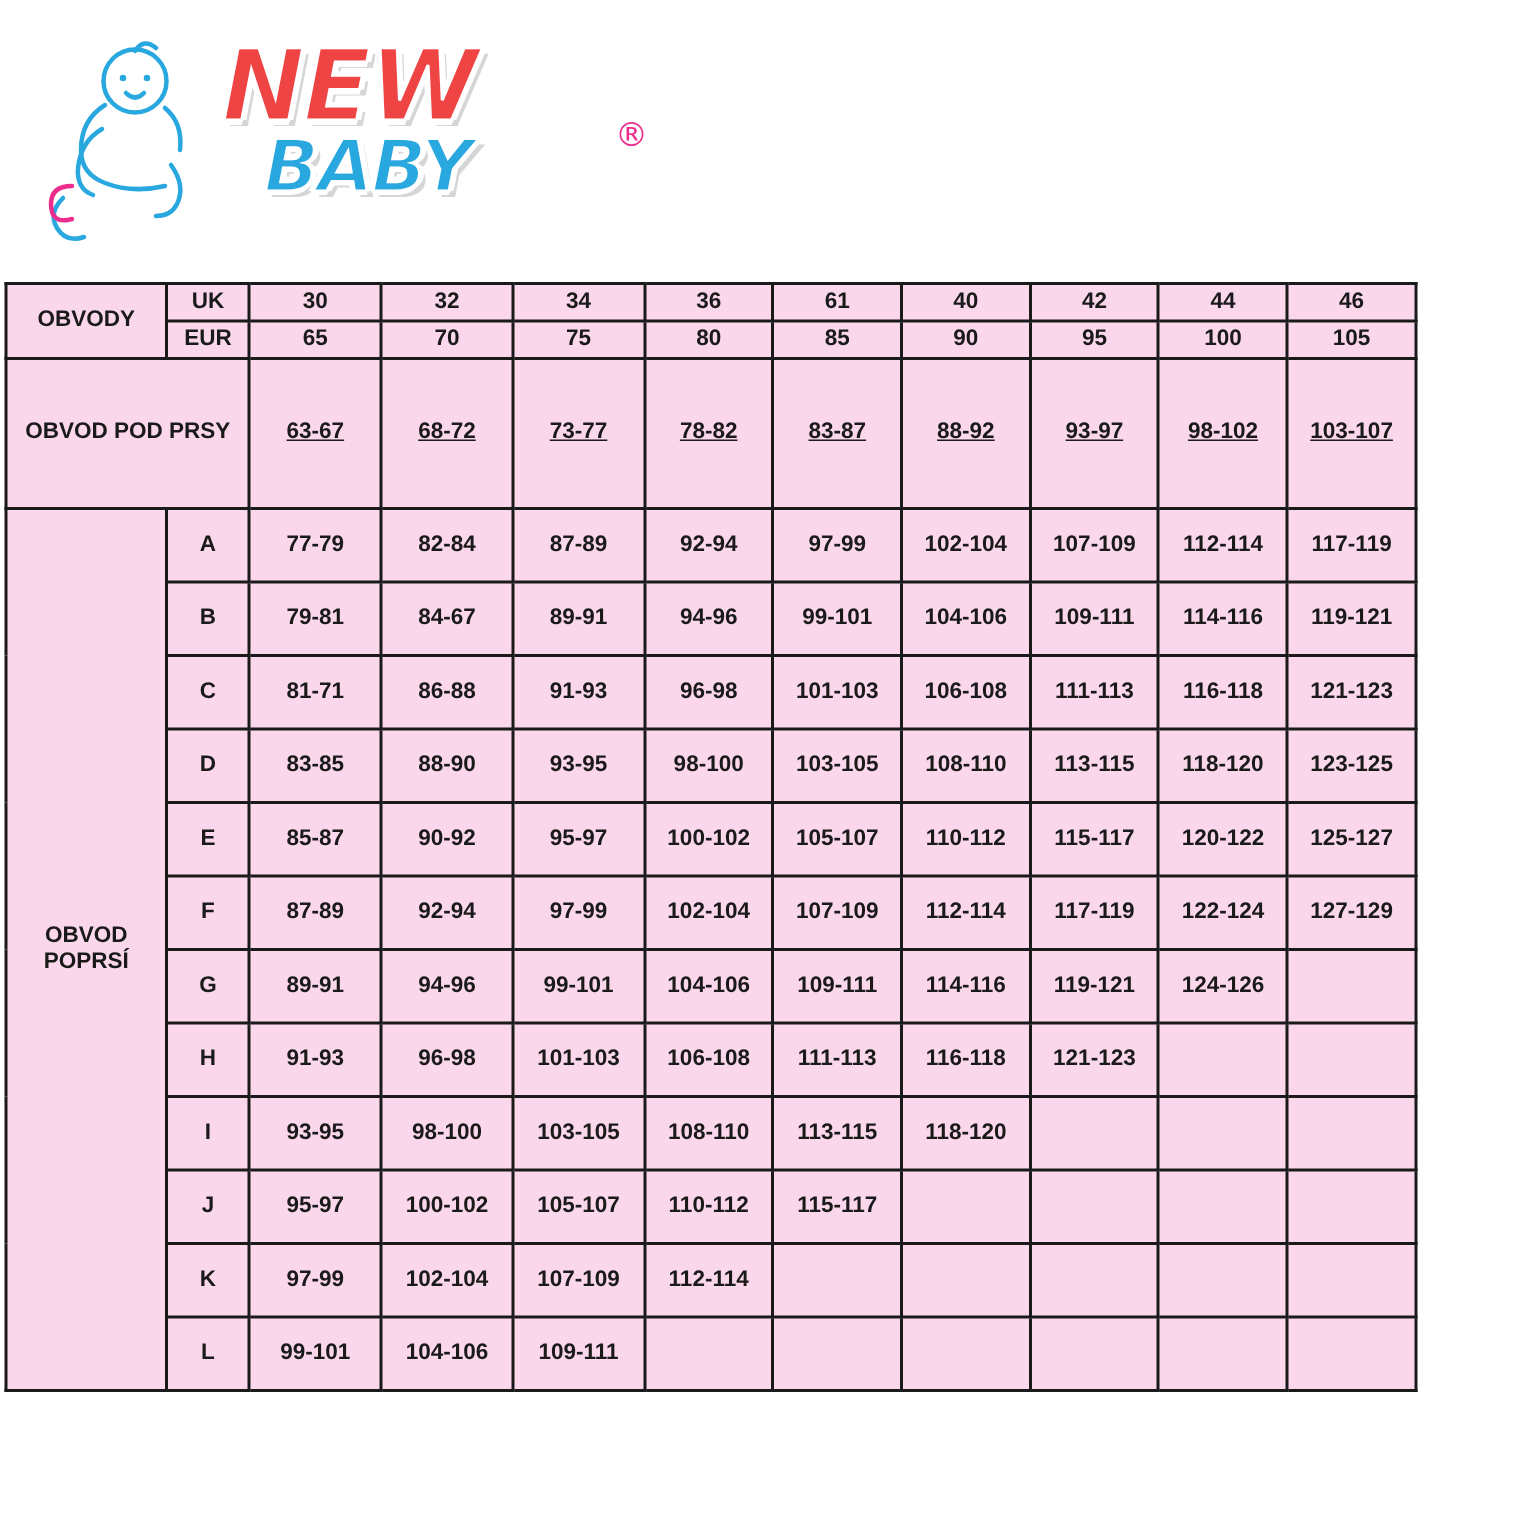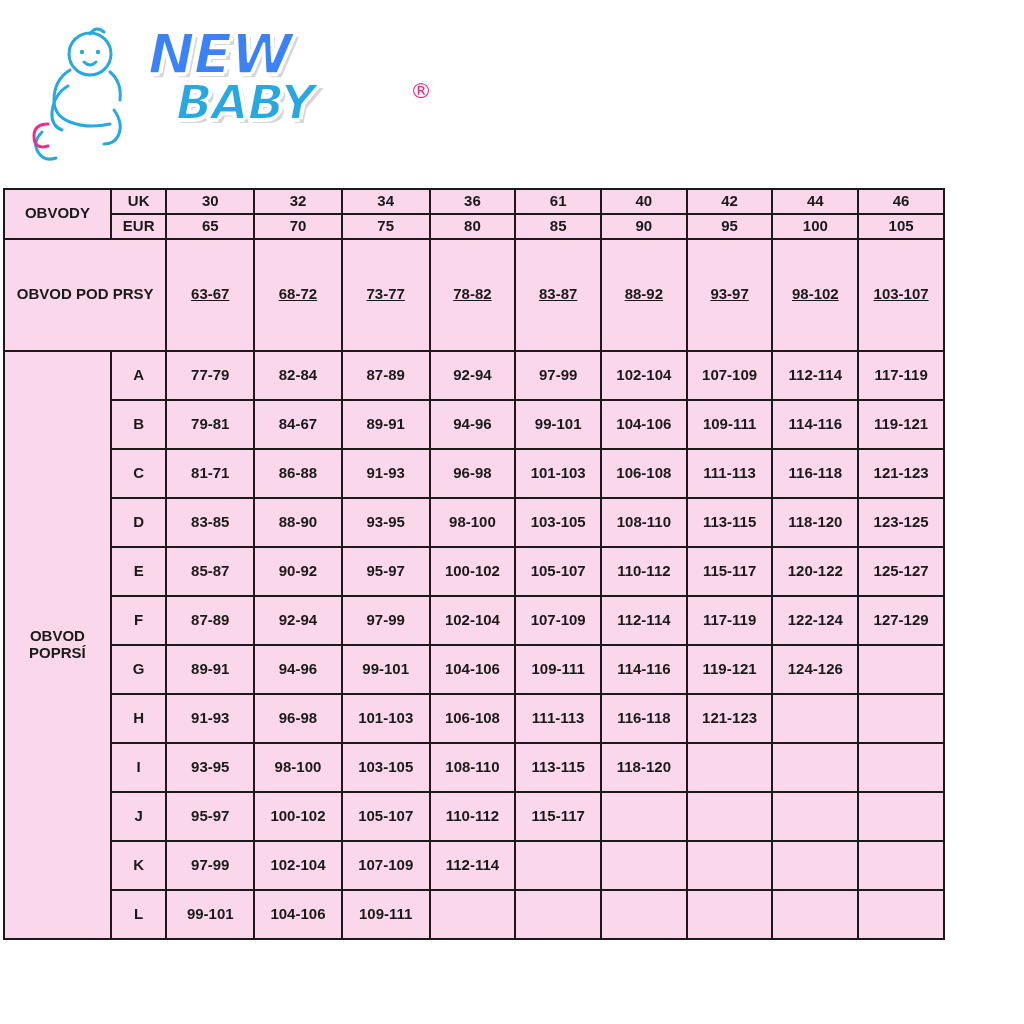--- a/index.html
+++ b/index.html
@@ -27,22 +27,22 @@
     position: absolute;
     left: 130px;
     top: 6px;
     line-height: 0.92;
     font-family: "DejaVu Sans", sans-serif;
     font-weight: bold;
     font-style: italic;
     letter-spacing: -1px;
   }
   #logo .word-new {
-    font-size: 56px;
-    color: #3b82f6;
+    font-size: 66px;
+    color: #ef4444;
     -webkit-text-stroke: 2px #ffffff;
     text-shadow:
       3px 0 0 #ffffff, -3px 0 0 #ffffff, 0 3px 0 #ffffff, 0 -3px 0 #ffffff,
       4px 4px 0 #d6d6d6;
     display: block;
   }
   #logo .word-baby {
     font-size: 48px;
     color: #29a8e0;
     -webkit-text-stroke: 2px #ffffff;
@@ -196,21 +196,21 @@
       <td class="num">70</td>
       <td class="num">75</td>
       <td class="num">80</td>
       <td class="num">85</td>
       <td class="num">90</td>
       <td class="num">95</td>
       <td class="num">100</td>
       <td class="num">105</td>
     </tr>
 
-    <tr style="height:112px">
+    <tr style="height:100px">
       <td colspan="2" class="label-cell">OBVOD POD PRSY</td>
       <td class="under-bust">63-67</td>
       <td class="under-bust">68-72</td>
       <td class="under-bust">73-77</td>
       <td class="under-bust">78-82</td>
       <td class="under-bust">83-87</td>
       <td class="under-bust">88-92</td>
       <td class="under-bust">93-97</td>
       <td class="under-bust">98-102</td>
       <td class="under-bust">103-107</td>

